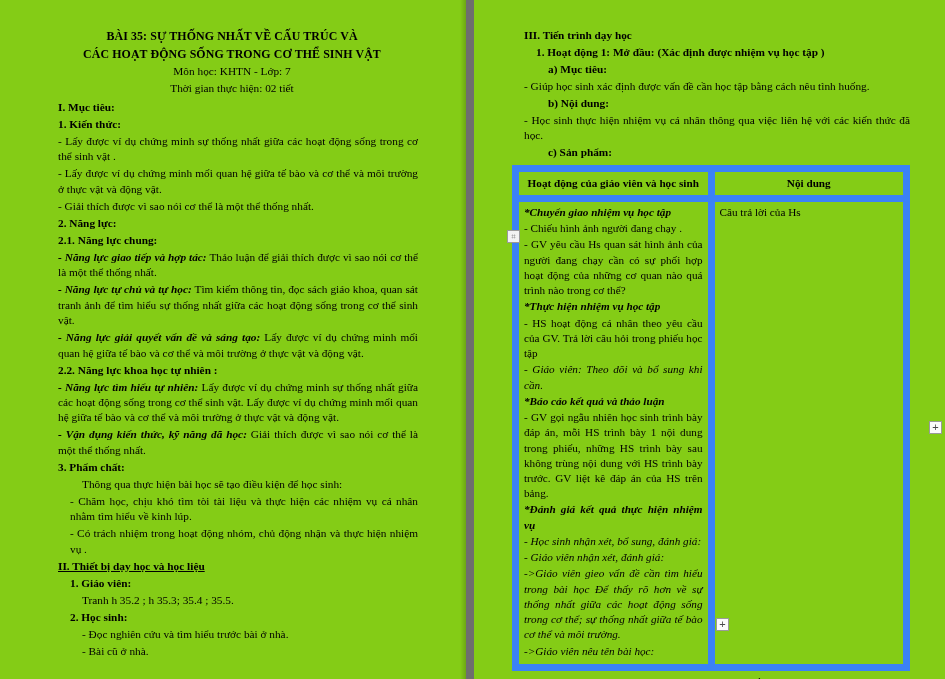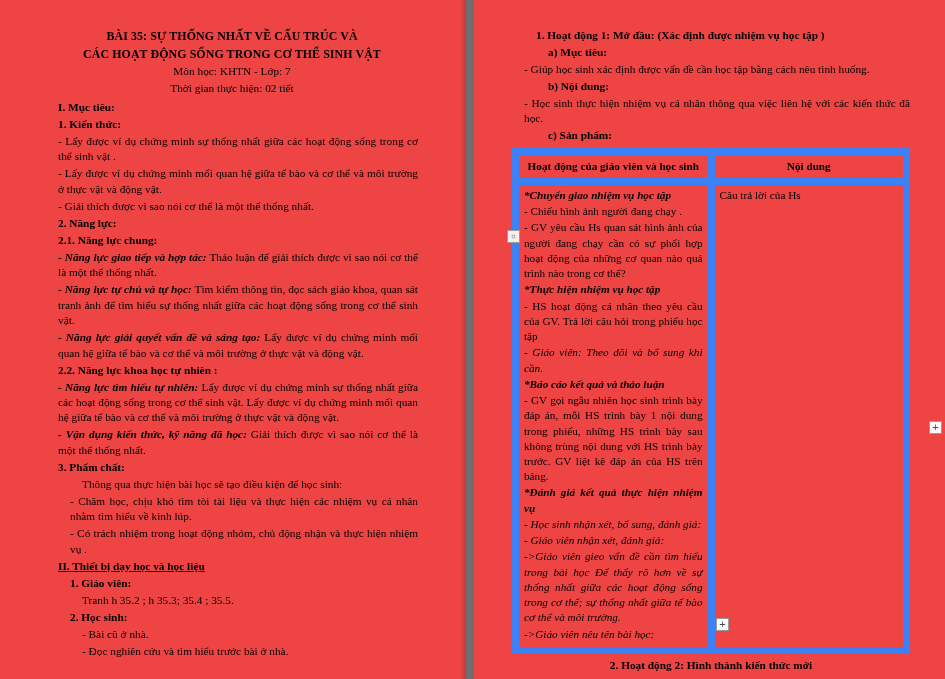--- a/index.html
+++ b/index.html
@@ -15,21 +15,21 @@
   }
   .workspace {
     position: relative;
     width: 945px;
     height: 679px;
     background: #808080;
   }
   .page {
     position: absolute;
     top: 0;
-    background: #ef4444;
+    background: #84cc16;
     height: 679px;
     overflow: hidden;
   }
   .page-left {
     left: 0;
     width: 466px;
   }
   .page-right {
     left: 474px;
     width: 471px;
@@ -170,31 +170,32 @@
       <p class="ind-h"><span class="bi">- Năng lực tìm hiểu tự nhiên:</span><span> Lấy được ví dụ chứng minh sự thống nhất giữa các hoạt động sống trong cơ thể sinh vật. Lấy được ví dụ chứng minh mối quan hệ giữa tế bào và cơ thể và môi trường ở thực vật và động vật.</span></p>
       <p class="ind-h"><span class="bi">- Vận dụng kiến thức, kỹ năng đã học:</span><span> Giải thích được vì sao nói cơ thể là một thể thống nhất.</span></p>
       <p class="b ind-h">3. Phẩm chất:</p>
       <p class="ind-hhh">Thông qua thực hiện bài học sẽ tạo điều kiện để học sinh:</p>
       <p class="ind-hh">- Chăm học, chịu khó tìm tòi tài liệu và thực hiện các nhiệm vụ cá nhân nhằm tìm hiểu về kinh lúp.</p>
       <p class="ind-hh">- Có trách nhiệm trong hoạt động nhóm, chủ động nhận và thực hiện nhiệm vụ .</p>
       <p class="b u ind-h">II. Thiết bị dạy học và học liệu</p>
       <p class="b ind-hh">1. Giáo viên:</p>
       <p class="ind-hhh">Tranh h 35.2 ; h 35.3; 35.4 ; 35.5.</p>
       <p class="b ind-hh">2. Học sinh:</p>
+      <p class="ind-hhh">-  Đọc nghiên cứu và tìm hiểu trước bài ở nhà.</p>
       <p class="ind-hhh">-  Bài cũ ở nhà.</p>
-      <p class="ind-hhh">-  Đọc nghiên cứu và tìm hiểu trước bài ở nhà.</p>
     </div>
   </div>
 
   <div class="gutter"></div>
   <div class="shadow-l"></div>
   <div class="shadow-r"></div>
 
   <div class="page page-right">
     <div class="content content-right">
+      <p class="b ind-h">III. Tiến trình dạy học</p>
       <p class="b ind-hh">1. Hoạt động 1: Mở đầu: (Xác định được nhiệm vụ học tập )</p>
       <p class="b ind-hhh">a) Mục tiêu:</p>
       <p class="ind-h">- Giúp học sinh xác định được vấn đề cần học tập bằng cách nêu tình huống.</p>
       <p class="b ind-hhh">b) Nội dung:</p>
       <p class="ind-h">- Học sinh thực hiện nhiệm vụ cá nhân thông qua việc liên hệ với các kiến thức đã học.</p>
       <p class="b ind-hhh">c) Sản phẩm:</p>
 
       <table class="lesson">
         <thead>
           <tr>

